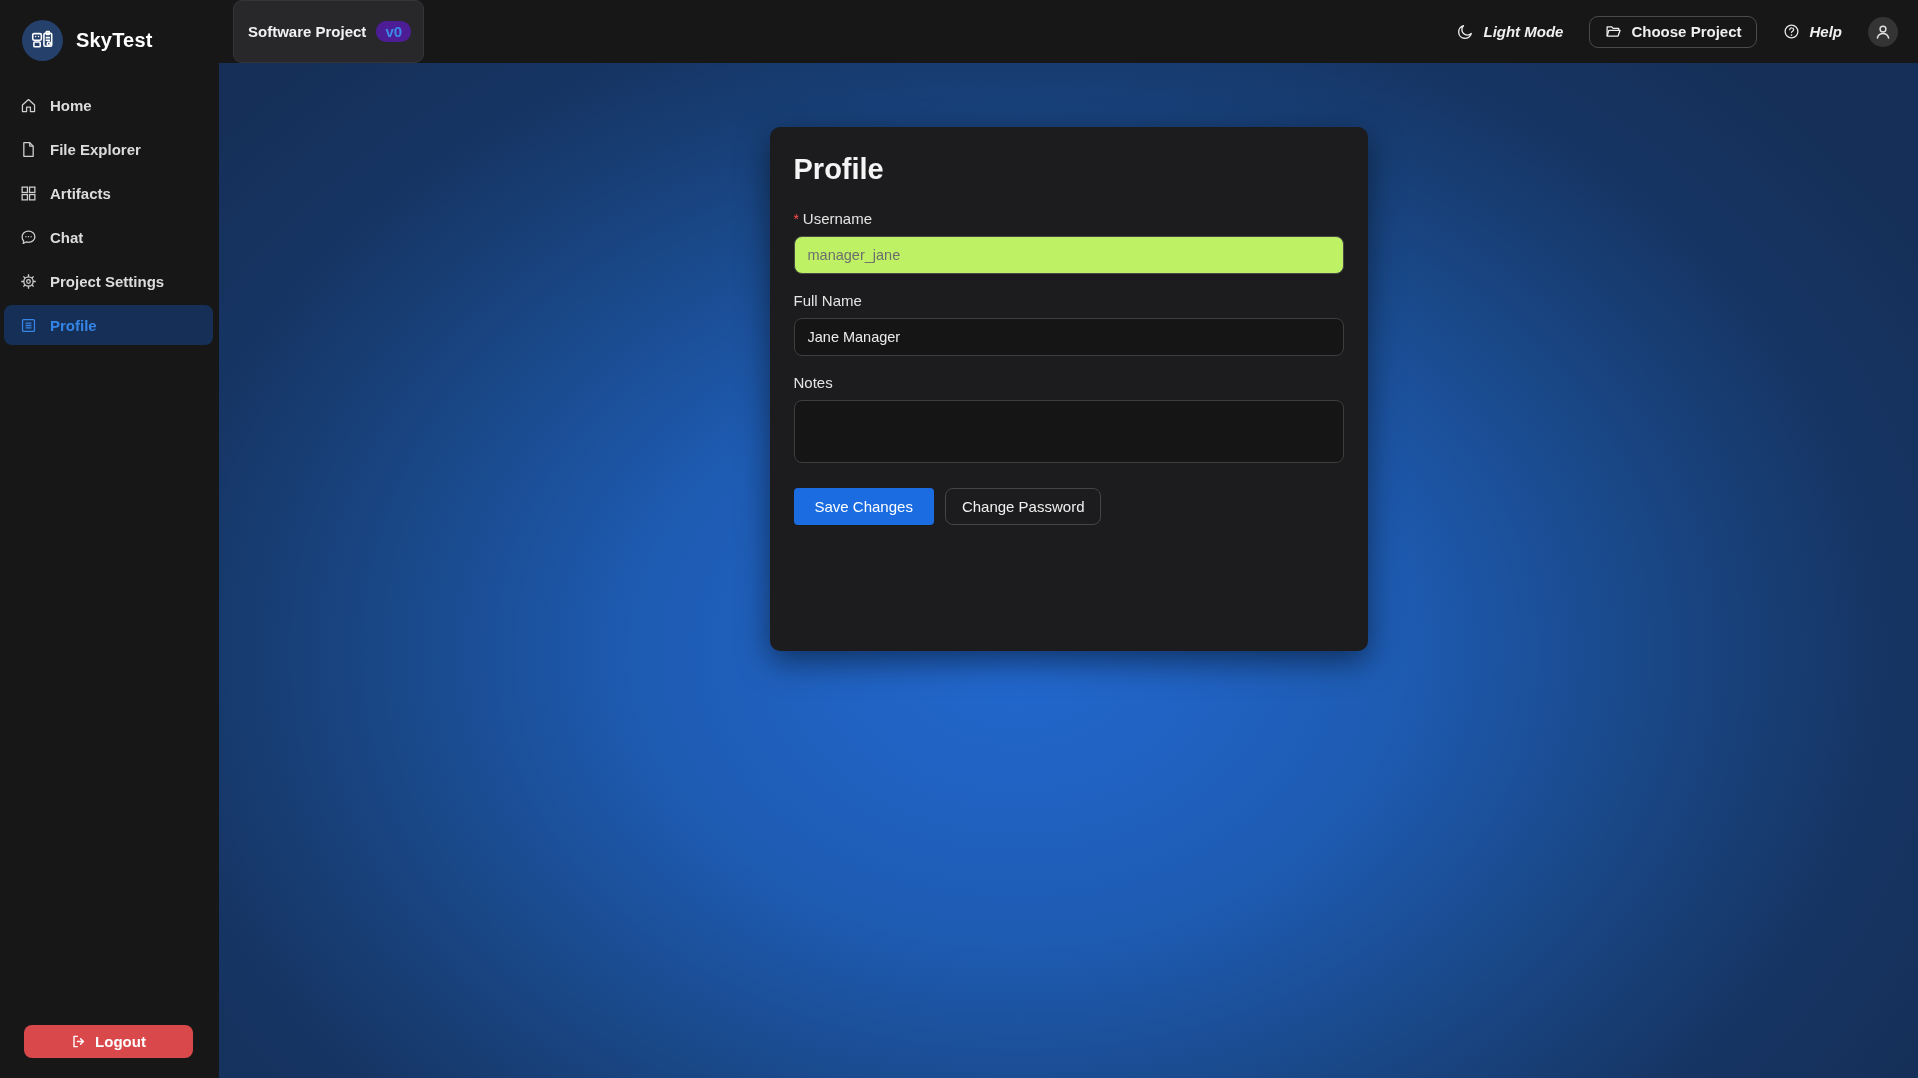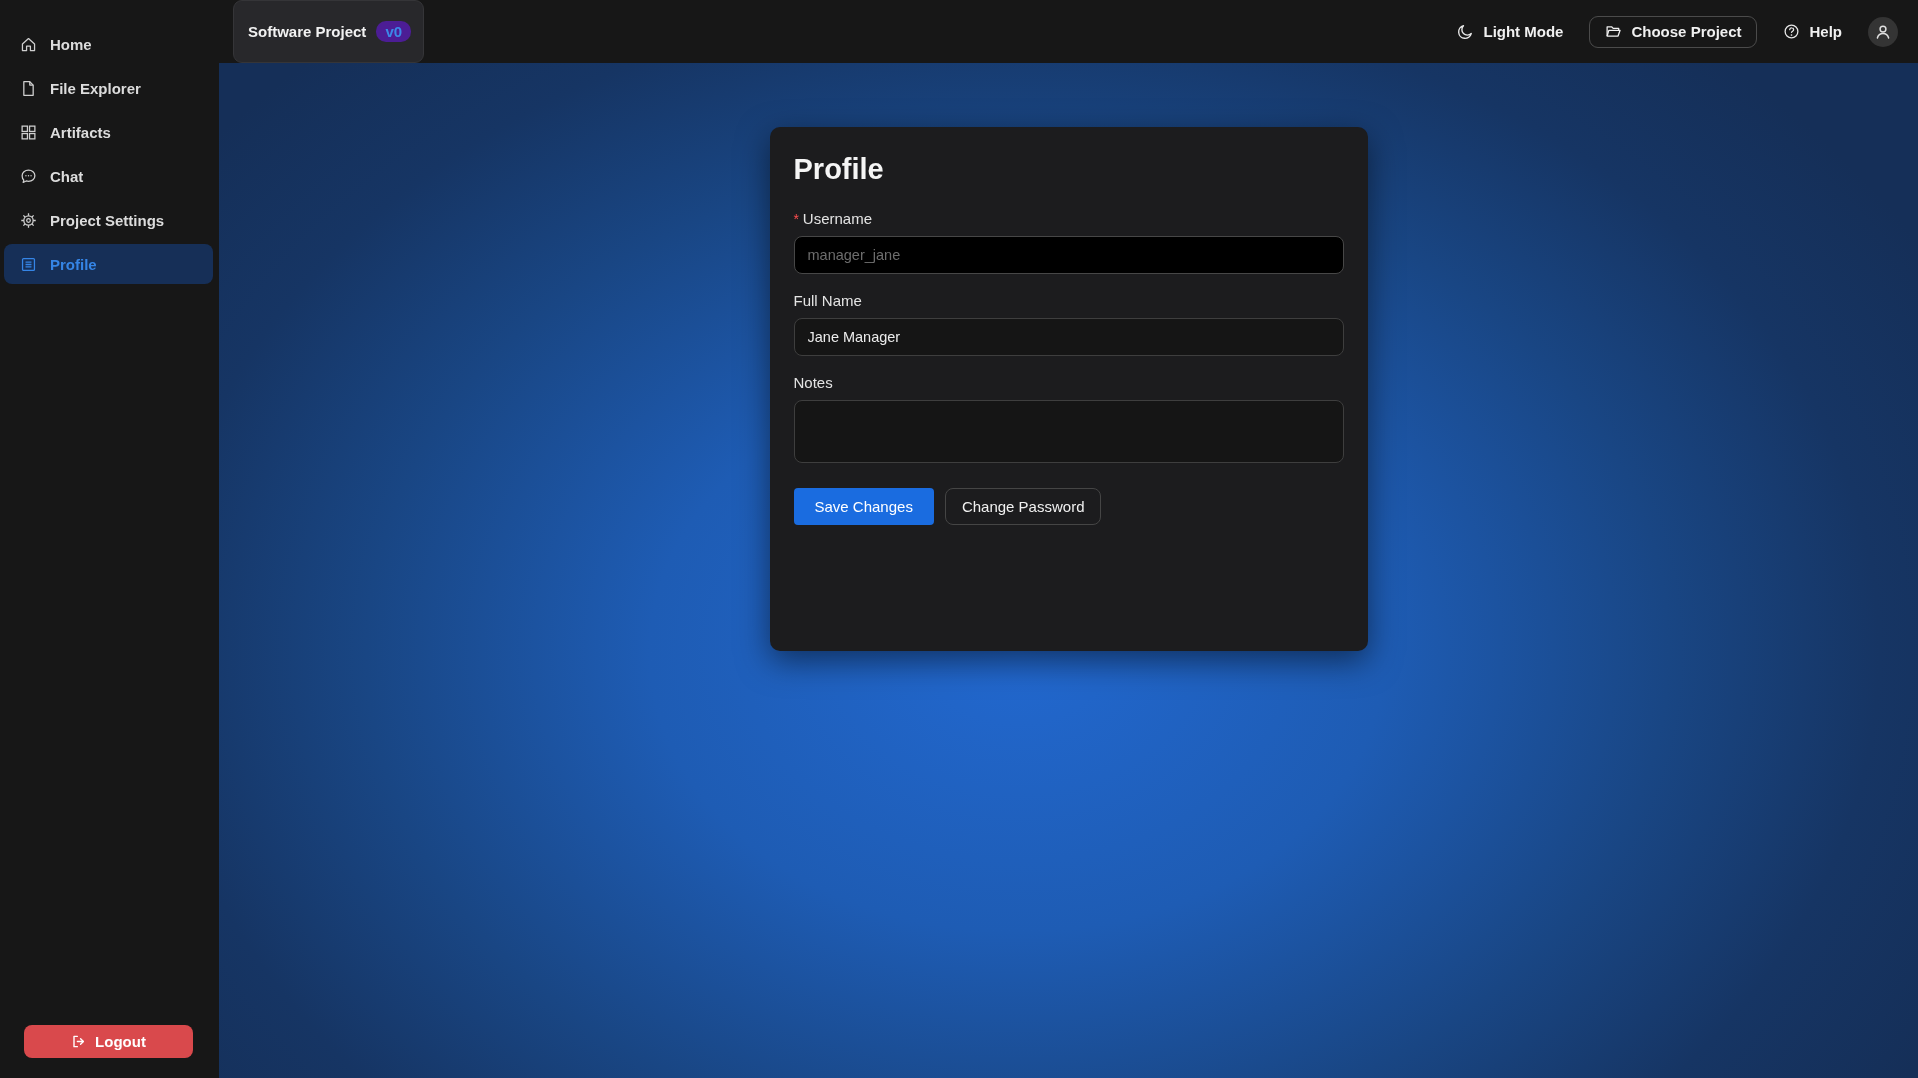--- a/index.html
+++ b/index.html
@@ -53,21 +53,21 @@
     background:#28282b; border:1px solid #353538; border-radius:9px;
     padding:6px 12px 6px 14px; cursor:pointer;
   }
   .project-badge .pb-label { font-size:15px; font-weight:700; color:#f2f2f2; }
   .pb-version {
     background:#4c1d95; color:#3c89e8; font-size:15px; font-weight:600;
     padding:3px 9px; border-radius:10px; line-height:1;
   }
   .topbar-right { margin-left:auto; display:flex; align-items:center; gap:26px; }
   .tb-item { display:flex; align-items:center; gap:9px; color:#f0f0f0;
-             font-size:15px; font-weight:600; cursor:pointer; }
+             font-size:15px; font-weight:600; cursor:pointer;font-style:italic; }
   .tb-item .tico { display:flex; width:17px; height:17px; color:#e8e8e8; }
   .choose-project-btn {
     display:flex; align-items:center; gap:9px;
     background:transparent; border:1px solid #4b4b4b; border-radius:9px;
     height:32px; padding:0 15px; color:#f0f0f0; font-size:15px; font-weight:600;
     font-family:"Liberation Sans", sans-serif; cursor:pointer;
   }
   .avatar {
     width:30px; height:30px; border-radius:50%; background:#343434;
     display:flex; align-items:center; justify-content:center; cursor:pointer;
@@ -91,40 +91,55 @@
   .field { margin-bottom:18px; }
   .field-label { display:block; font-size:15px; color:#e4e4e4; margin-bottom:9px; }
   .field-label.required::before { content:"* "; color:#ff4d4f; font-size:14px; }
   .txt-input, .txt-area {
     width:100%; background:#151515; border:1px solid #3e3e3e; border-radius:8px;
     color:#ececec; font-size:14.5px; font-family:"Liberation Sans", sans-serif;
     padding:9px 13px; outline:none;
   }
   .txt-input { height:38px; }
   .txt-input:disabled {
-    background:#000000; border-color:#474747; color:#6d6d6d;
+    background:#bef264; border-color:#474747; color:#6d6d6d;
   }
   .txt-area { height:63px; resize:none; }
   .btn-row { display:flex; gap:11px; margin-top:21px; }
   .btn-primary {
     background:#1a6ce0; border:none; border-radius:4px; height:37px;
     padding:0 21px; color:#fff; font-size:15px; font-weight:500;
     font-family:"Liberation Sans", sans-serif; cursor:pointer;
   }
   .btn-default {
     background:#1c1c1e; border:1px solid #454545; border-radius:8px; height:37px;
     padding:0 16px; color:#f0f0f0; font-size:15px; font-weight:500;
     font-family:"Liberation Sans", sans-serif; cursor:pointer;
   }
   svg { display:block; }
 </style>
 </head>
 <body>
 
 <aside class="sidebar">
+  <div class="brand">
+    <div class="brand-logo">
+      <svg width="23" height="23" viewBox="0 0 16 16" stroke="#fff" fill="none" stroke-width="1.1" stroke-linejoin="round">
+        <rect x="1.2" y="3.2" width="6" height="4.6" rx="1"></rect>
+        <circle cx="3.2" cy="5.2" r="0.5" fill="#fff" stroke="none"></circle>
+        <circle cx="5.2" cy="5.2" r="0.5" fill="#fff" stroke="none"></circle>
+        <rect x="2" y="9" width="4.4" height="3.4" rx="0.6"></rect>
+        <rect x="9" y="3" width="5.4" height="9" rx="0.8"></rect>
+        <rect x="10.6" y="1.8" width="2.2" height="2" rx="0.4"></rect>
+        <path d="M10.2 6h3M10.2 7.8h3"></path>
+        <circle cx="12.4" cy="10.2" r="1.1"></circle>
+      </svg>
+    </div>
+    <span class="brand-name">SkyTest</span>
+  </div>
 
   <nav class="nav">
     <div class="nav-item">
       <span class="nico">
         <svg viewBox="0 0 16 16" width="17" height="17" fill="none" stroke="currentColor" stroke-width="1.2" stroke-linejoin="round">
           <path d="M2.3 7.6 8 2.4l5.7 5.2v6.1H9.8V9.6H6.2v4.1H2.3z"></path>
         </svg>
       </span>
       <span>Home</span>
     </div>

